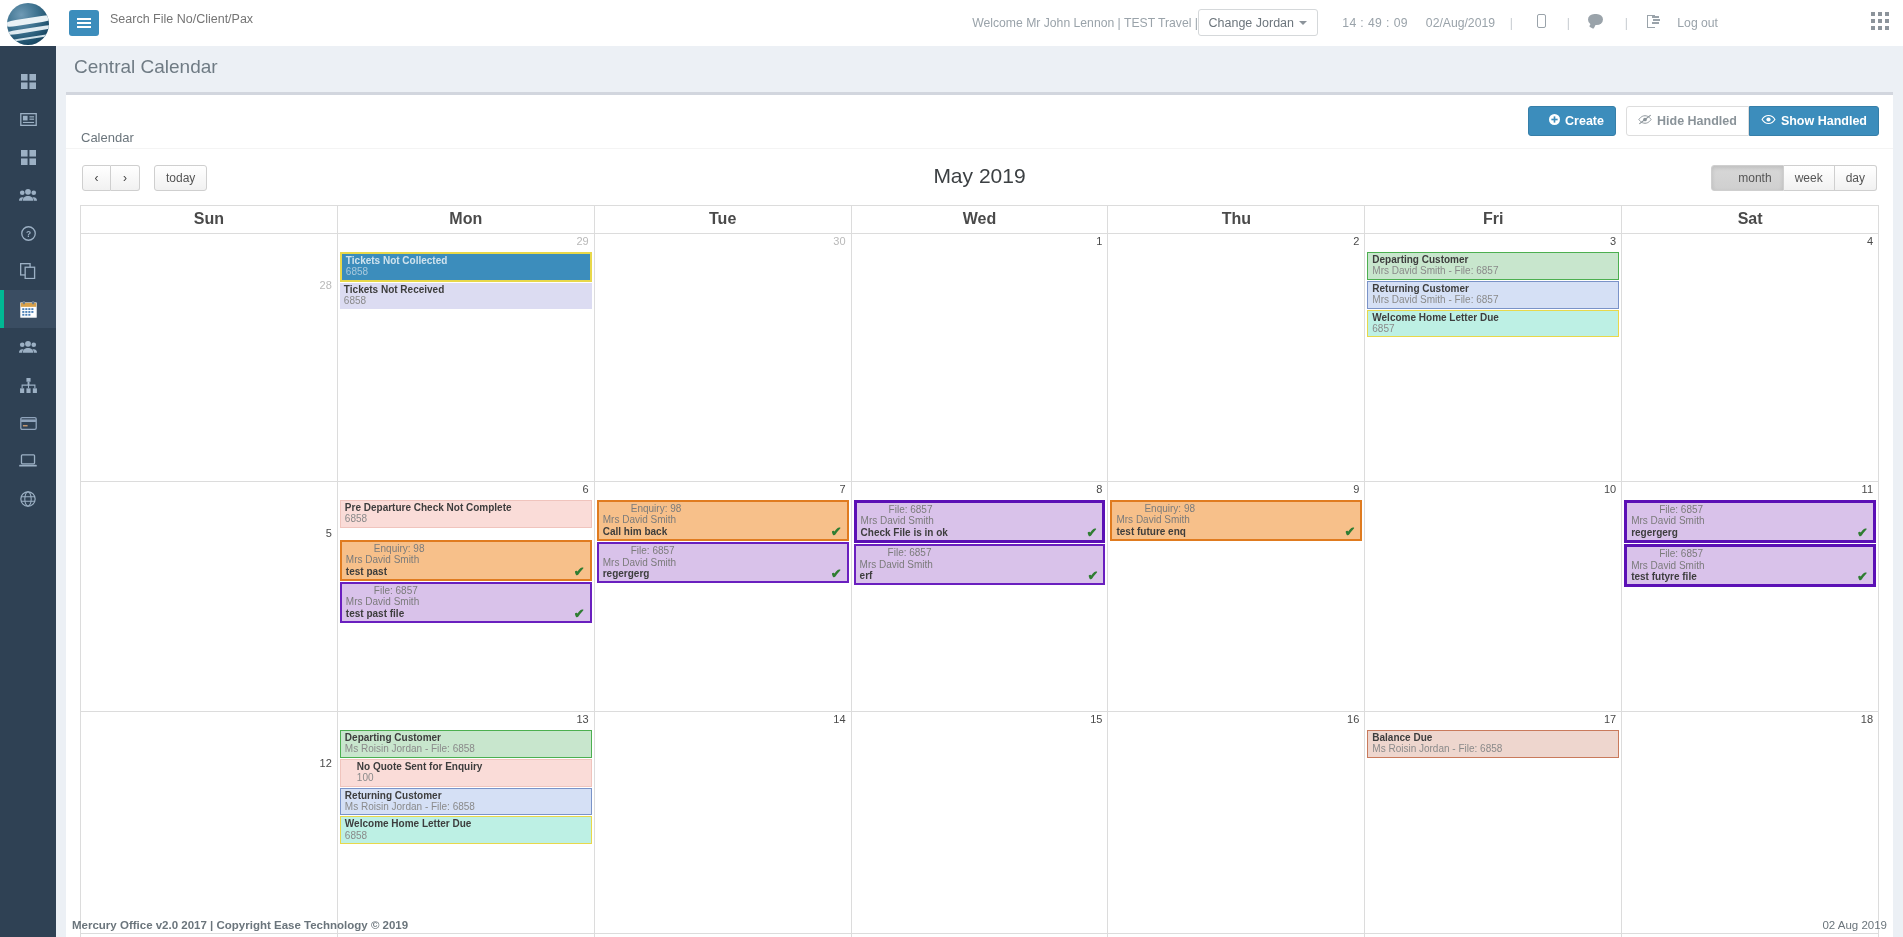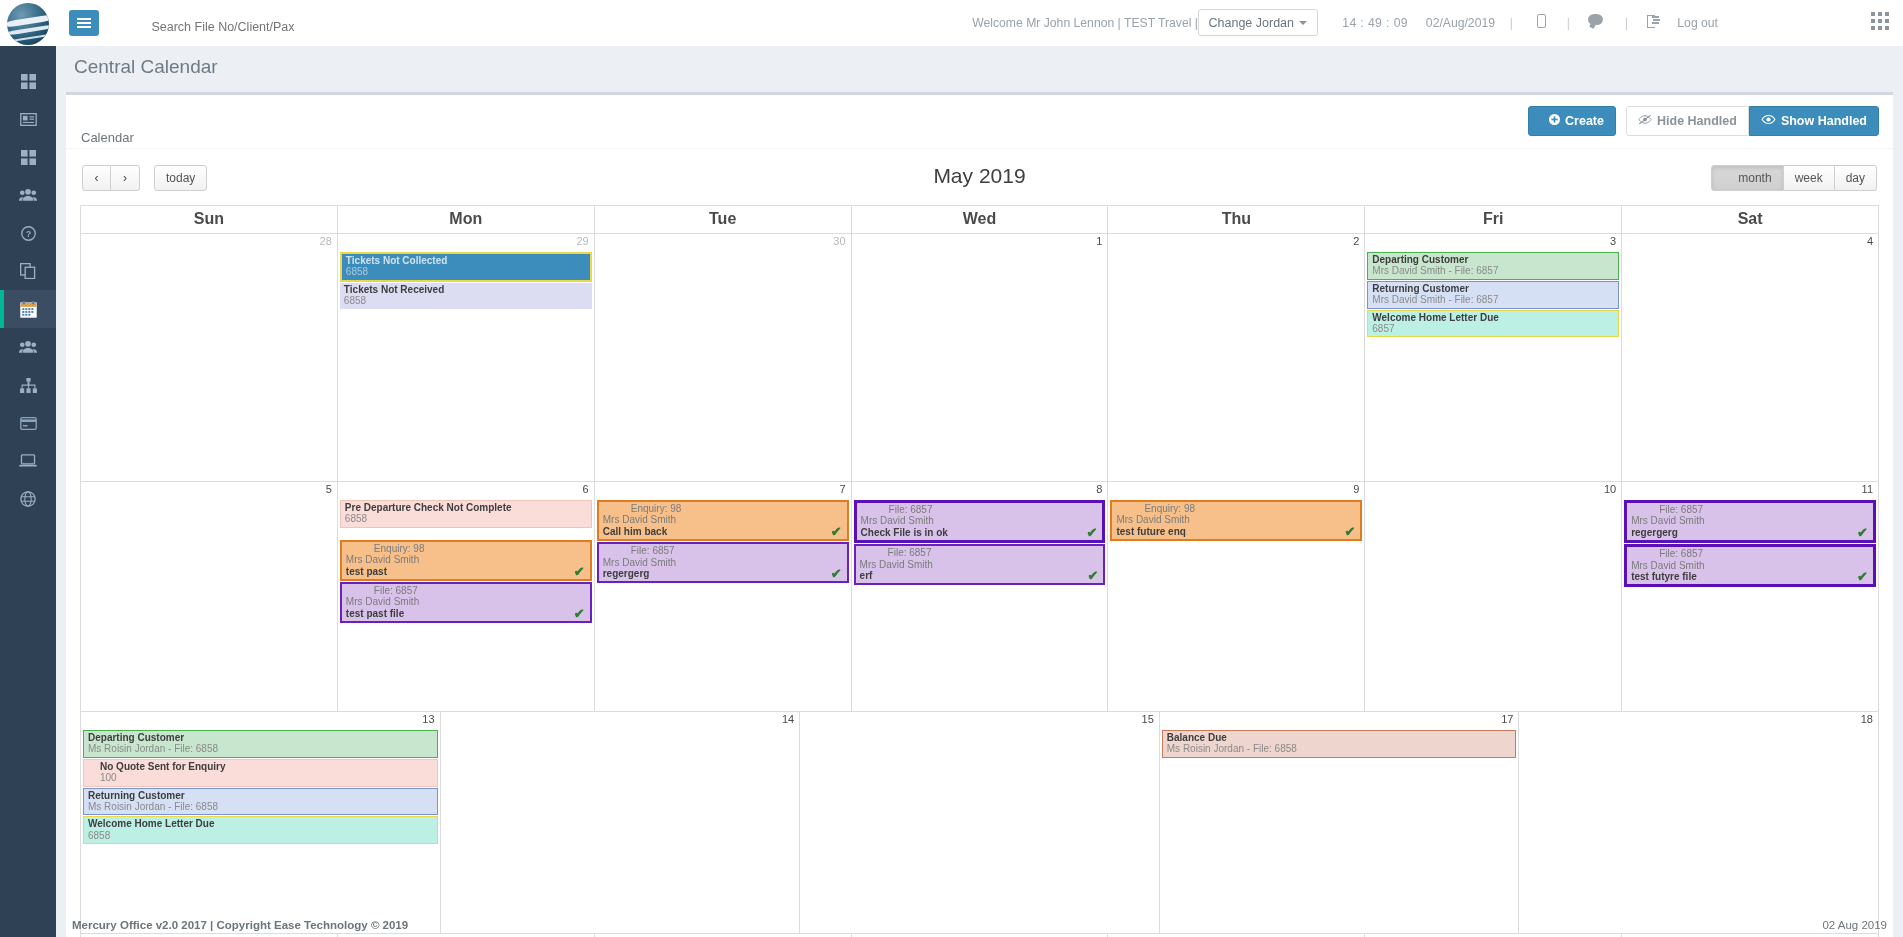--- a/index.html
+++ b/index.html
@@ -30,23 +30,23 @@
     transform: rotate(-9deg); box-shadow: 0 9px 0 -1px #dfeaf0, 0 17px 0 -2px #cfe0e8;
   }
   #menu-toggle {
     position: absolute; left: 69px; top: 10px; width: 30px; height: 26px;
     background: #3c8dbc; border-radius: 3px; cursor: pointer;
     display: flex; align-items: center; justify-content: center;
   }
   #menu-toggle .bars { width: 14px; }
   #menu-toggle .bars div { height: 2px; background: #fff; margin: 2px 0; }
   #search-input {
-    position: absolute; left: 108px; top: 16px; width: 230px; height: 22px;
+    position: absolute; left: 108px; top: 8px; width: 230px; height: 22px;
     border: none; outline: none; font-size: 12.5px; color: #9aa2a8;
-    font-family: "Liberation Sans", sans-serif; background: transparent; text-align: center;
+    font-family: "Liberation Sans", sans-serif; background: transparent;
   }
   .hdr-txt {
     position: absolute; top: 16px; font-size: 12.2px; color: #9aa3aa; white-space: nowrap;
   }
   #welcome-text { right: 705px; }
   #change-branch {
     position: absolute; right: 585px; top: 9px; height: 27px;
     border: 1px solid #d5d8da; border-radius: 3px; background: #fff;
     padding: 0 10px; display: flex; align-items: center; gap: 5px;
     font-size: 12.5px; color: #6d767d; cursor: pointer;
@@ -160,21 +160,21 @@
   #cal-head { display: flex; background: #fff; border-top: 1px solid #dcdcdc; }
   #cal-head div {
     flex: 1 1 0; text-align: center; font-size: 16px; font-weight: bold; color: #4a4a4a;
     padding: 4px 0 5px; border-left: 1px solid #dcdcdc;
   }
   #cal-head div:first-child { border-left: none; }
   .cal-week { display: flex; border-top: 1px solid #dcdcdc; }
   .cal-day {
     flex: 1 1 0; border-left: 1px solid #dcdcdc; position: relative; padding: 0 2px;
   }
-  .cal-day:first-child { border-left: none; }
+  .cal-day:first-child { border-left: none; margin-top: 44px; }
   .daynum {
     position: absolute; right: 5px; top: 1px; font-size: 11px; color: #4a4a4a;
   }
   .daynum.other { color: #b9b9b9; }
   .events { padding-top: 18px; }
 
   .ev {
     position: relative; margin: 0 0 1px 0; padding: 1px 4px 2px 4px;
     font-size: 10px; line-height: 11.4px; cursor: pointer; overflow: hidden;
   }
@@ -601,20 +601,24 @@
                   <div class="l1">File: 6857</div>
                   <div class="l2">Mrs David Smith</div>
                   <div class="l3">test futyre file</div>
                   <span class="tick">✔</span>
                 </div>
               </div>
             </div>
           </div>
           <div class="cal-week" style="height: 222px;">
             <div class="cal-day">
+              <div class="daynum">12</div>
+              <div class="events"></div>
+            </div>
+            <div class="cal-day">
               <div class="daynum">13</div>
               <div class="events">
                 <div class="ev" style="background: rgb(200, 230, 205); border: 1px solid rgb(76, 175, 80);">
                   <div class="ttl">Departing Customer</div>
                   <div class="sub">Ms Roisin Jordan - File: 6858</div>
                 </div>
                 <div class="ev" style="background: rgb(250, 220, 216); border: 1px solid rgb(240, 196, 189); padding-left: 16px;">
                   <div class="ttl">No Quote Sent for Enquiry</div>
                   <div class="sub">100</div>
                 </div>
@@ -630,20 +634,24 @@
             </div>
             <div class="cal-day">
               <div class="daynum">14</div>
               <div class="events"></div>
             </div>
             <div class="cal-day">
               <div class="daynum">15</div>
               <div class="events"></div>
             </div>
             <div class="cal-day">
+              <div class="daynum">16</div>
+              <div class="events"></div>
+            </div>
+            <div class="cal-day">
               <div class="daynum">17</div>
               <div class="events">
                 <div class="ev" style="background: rgb(238, 214, 206); border: 1px solid rgb(201, 122, 92);">
                   <div class="ttl">Balance Due</div>
                   <div class="sub">Ms Roisin Jordan - File: 6858</div>
                 </div>
               </div>
             </div>
             <div class="cal-day">
               <div class="daynum">18</div>

